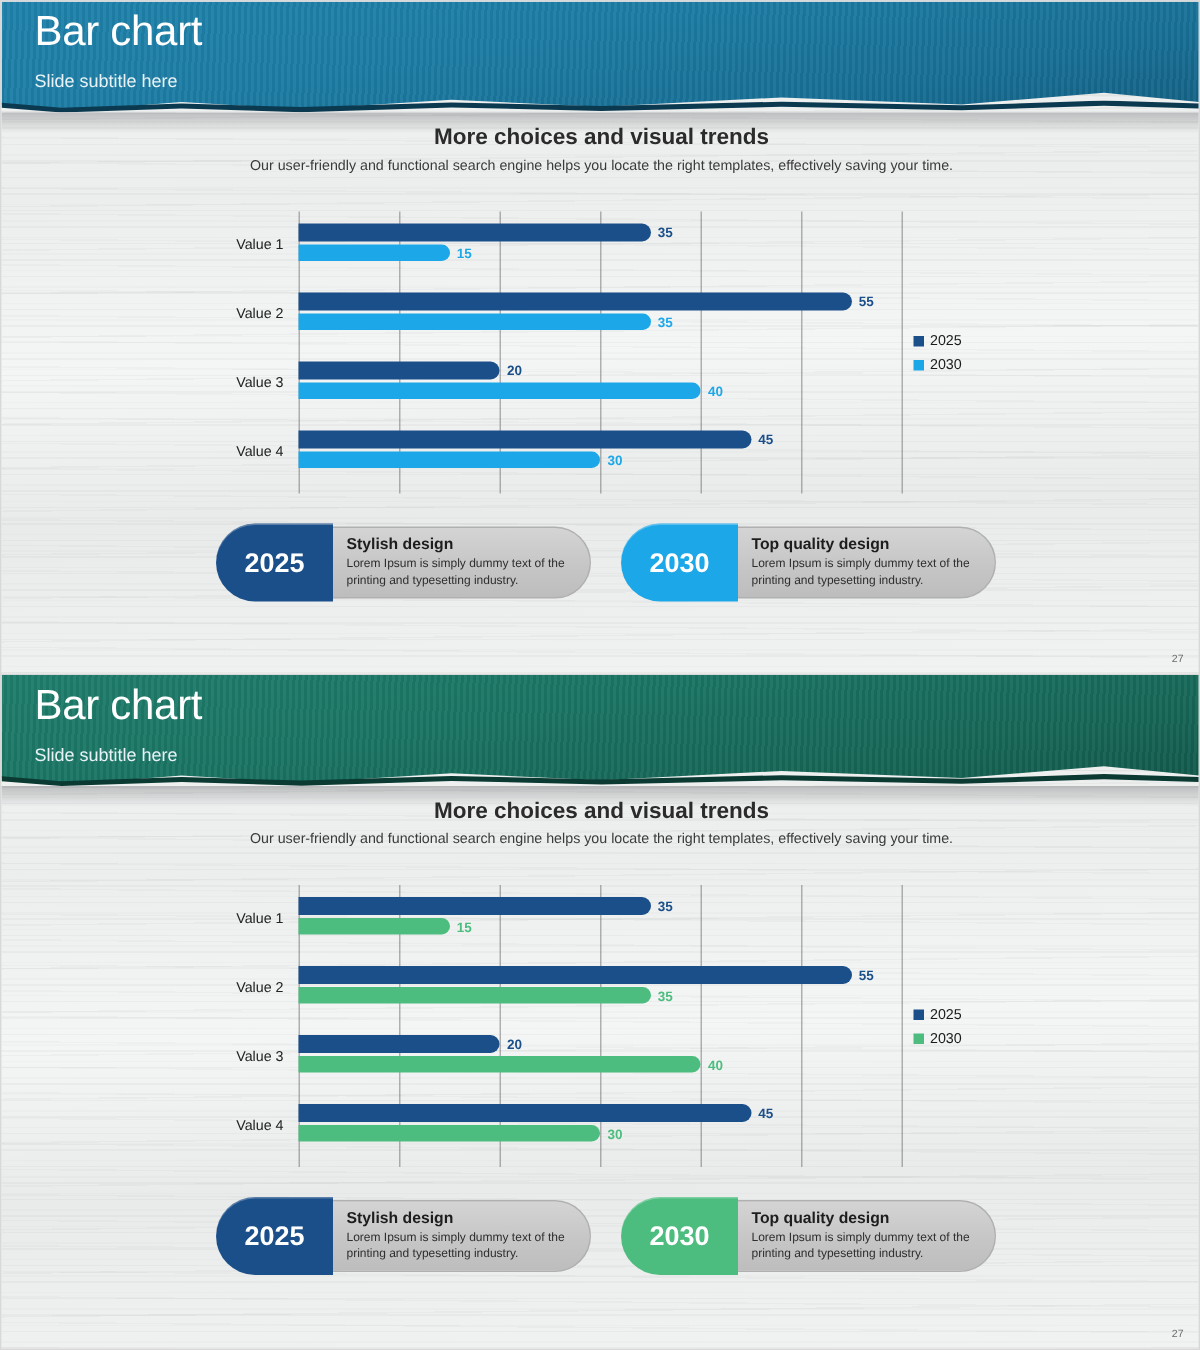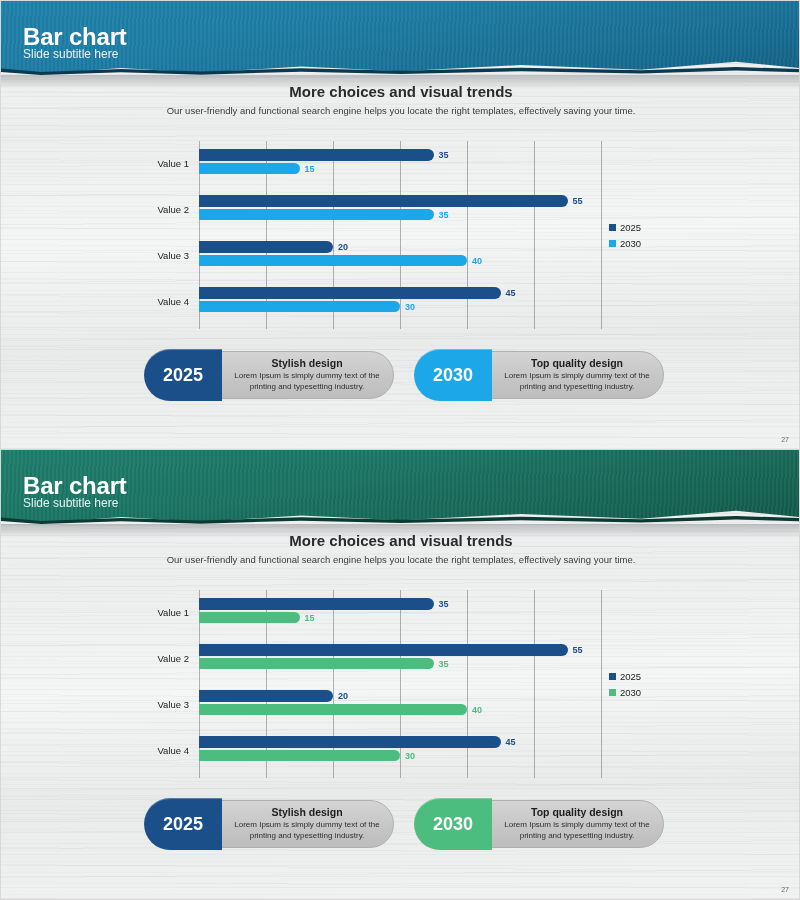--- a/index.html
+++ b/index.html
@@ -54,22 +54,22 @@
                       800px 78%,735px 62%,640px 88%,520px 68%,400px 92%,
                       300px 72%,200px 98%,120px 78%,40px 100%,0 74%);
   }
   .banner-blue .banner-edge{background:#0b3a50;top:62px;}
   .banner-green .banner-edge{background:#0a3a32;top:62px;}
   .banner-shadow{
     position:absolute;left:0;top:74px;width:800px;height:14px;
     background:linear-gradient(180deg,rgba(90,95,98,0.34),rgba(120,125,128,0));
   }
   .slide-title{
-    position:absolute;left:22px;top:22px;
-    font-size:24px;font-weight:bold;color:#ffffff;letter-spacing:-0.2px;
+    position:absolute;left:22px;top:4px;
+    font-size:28px;font-weight:normal;color:#ffffff;letter-spacing:-0.2px;
   }
   .slide-subtitle{
     position:absolute;left:22px;top:46px;
     font-size:12px;color:#e8f2f6;
   }
 
   
   .chart-title{
     position:absolute;left:0;top:82px;width:800px;text-align:center;
     font-size:15px;font-weight:bold;color:#2b2b2b;
@@ -93,21 +93,21 @@
   .bar.series-a{height:12px;}
   .bar-val{
     position:absolute;font-size:9px;font-weight:bold;
   }
   .legend{position:absolute;left:608px;top:218px;}
   .legend-row{display:flex;align-items:center;height:16px;}
   .legend-swatch{width:7px;height:7px;margin-right:4px;}
   .legend-text{font-size:9.5px;color:#1b1b1b;}
 
   
-  .callout{position:absolute;height:52px;width:250px;text-align:center;}
+  .callout{position:absolute;height:52px;width:250px;}
   .callout-pill{
     position:absolute;left:0;top:0;width:78px;height:52px;
     border-radius:26px 0 0 26px;
     display:flex;align-items:center;justify-content:center;
     font-size:18px;font-weight:bold;color:#fff;
     z-index:2;
     box-shadow:inset 0 1px 0 rgba(255,255,255,0.28);
   }
   .callout-body{
     position:absolute;left:68px;top:2px;width:182px;height:48px;

